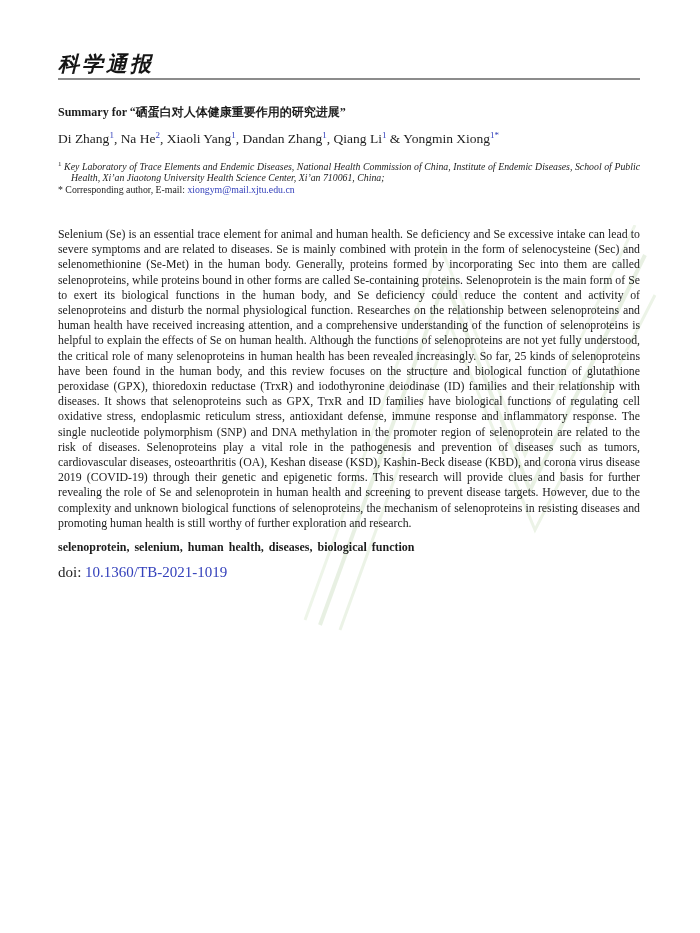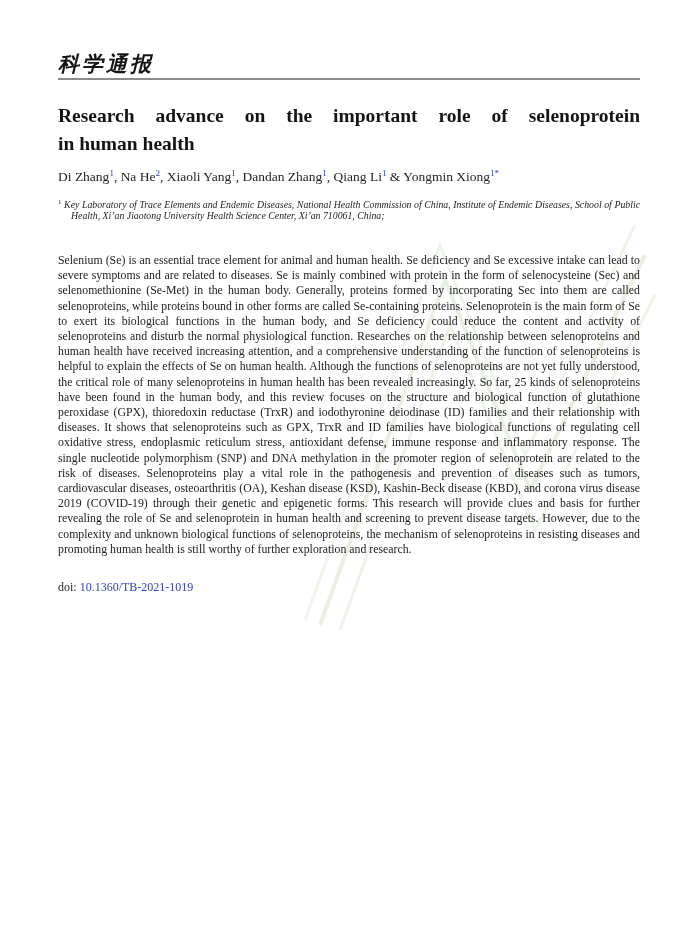--- a/index.html
+++ b/index.html
@@ -97,22 +97,22 @@
     color: #1b1b1b;
   }
   .keywords-line {
     margin-top: 9px;
     font-size: 12px;
     font-weight: bold;
     line-height: 15px;
     word-spacing: 2px;
   }
   .doi-line {
-    margin-top: 23px;
-    font-size: 12px;
+    margin-top: 10px;
+    font-size: 15px;
     line-height: 15px;
   }
   .page-number {
     position: absolute;
     left: 60px;
     top: 860px;
     font-size: 11.5px;
     z-index: 1;
   }
 </style>
@@ -125,36 +125,35 @@
     <polyline points="20,400 145,55 230,265 345,30" fill="none" stroke="#dfebd8" stroke-width="4"></polyline>
     <polyline points="40,405 150,100 235,305 355,70" fill="none" stroke="#e4efdd" stroke-width="3"></polyline>
     <polyline points="5,395 140,20 225,230 335,0" fill="none" stroke="#e7f1e1" stroke-width="3"></polyline>
   </svg>
 
   <div class="content">
 
     <div class="journal-logo">科学通报</div>
     <hr class="header-rule">
 
+    <div class="summary-line"><span>Summary for </span><span>“硒蛋白对人体健康重要作用的研究进展”</span></div>
 
-    <div class="article-title">
-      <div class="t-line1">Research advance on the important role of selenoprotein</div>
-      <div class="t-line2">in human health</div>
-    </div>
 
     <div class="authors-line"><span>Di Zhang</span><sup>1</sup><span>, </span><span>Na He</span><sup>2</sup><span>, </span><span>Xiaoli Yang</span><sup>1</sup><span>, </span><span>Dandan Zhang</span><sup>1</sup><span>, </span><span>Qiang Li</span><sup>1</sup><span> &amp; </span><span>Yongmin Xiong</span><sup>1*</sup><span></span></div>
 
     <div class="affiliations">
       <div id="affil-list">
           <p class="affil-item"><sup>1</sup><span> Key Laboratory of Trace Elements and Endemic Diseases, National Health Commission of China, Institute of Endemic Diseases, School of Public Health, Xi’an Jiaotong University Health Science Center, Xi’an 710061, China;</span></p>
         </div>
+      <p class="corresponding-line"><span>*</span><span> Corresponding author, E-mail: </span><span class="email-link">xiongym@mail.xjtu.edu.cn</span></p>
     </div>
 
     <div class="abstract">Selenium (Se) is an essential trace element for animal and human health. Se deficiency and Se excessive intake can lead to severe symptoms and are related to diseases. Se is mainly combined with protein in the form of selenocysteine (Sec) and selenomethionine (Se-Met) in the human body. Generally, proteins formed by incorporating Sec into them are called selenoproteins, while proteins bound in other forms are called Se-containing proteins. Selenoprotein is the main form of Se to exert its biological functions in the human body, and Se deficiency could reduce the content and activity of selenoproteins and disturb the normal physiological function. Researches on the relationship between selenoproteins and human health have received increasing attention, and a comprehensive understanding of the function of selenoproteins is helpful to explain the effects of Se on human health. Although the functions of selenoproteins are not yet fully understood, the critical role of many selenoproteins in human health has been revealed increasingly. So far, 25 kinds of selenoproteins have been found in the human body, and this review focuses on the structure and biological function of glutathione peroxidase (GPX), thioredoxin reductase (TrxR) and iodothyronine deiodinase (ID) families and their relationship with diseases. It shows that selenoproteins such as GPX, TrxR and ID families have biological functions of regulating cell oxidative stress, endoplasmic reticulum stress, antioxidant defense, immune response and inflammatory response. The single nucleotide polymorphism (SNP) and DNA methylation in the promoter region of selenoprotein are related to the risk of diseases. Selenoproteins play a vital role in the pathogenesis and prevention of diseases such as tumors, cardiovascular diseases, osteoarthritis (OA), Keshan disease (KSD), Kashin-Beck disease (KBD), and corona virus disease 2019 (COVID-19) through their genetic and epigenetic forms. This research will provide clues and basis for further revealing the role of Se and selenoprotein in human health and screening to prevent disease targets. However, due to the complexity and unknown biological functions of selenoproteins, the mechanism of selenoproteins in resisting diseases and promoting human health is still worthy of further exploration and research.</div>
 
+    <div class="keywords-line">selenoprotein, selenium, human health, diseases, biological function</div>
 
     <div class="doi-line"><span>doi: </span><span class="doi-link">10.1360/TB-2021-1019</span></div>
 
   </div>
 
   <div class="page-number">8</div>
 
 </div>
 
 </body></html>

